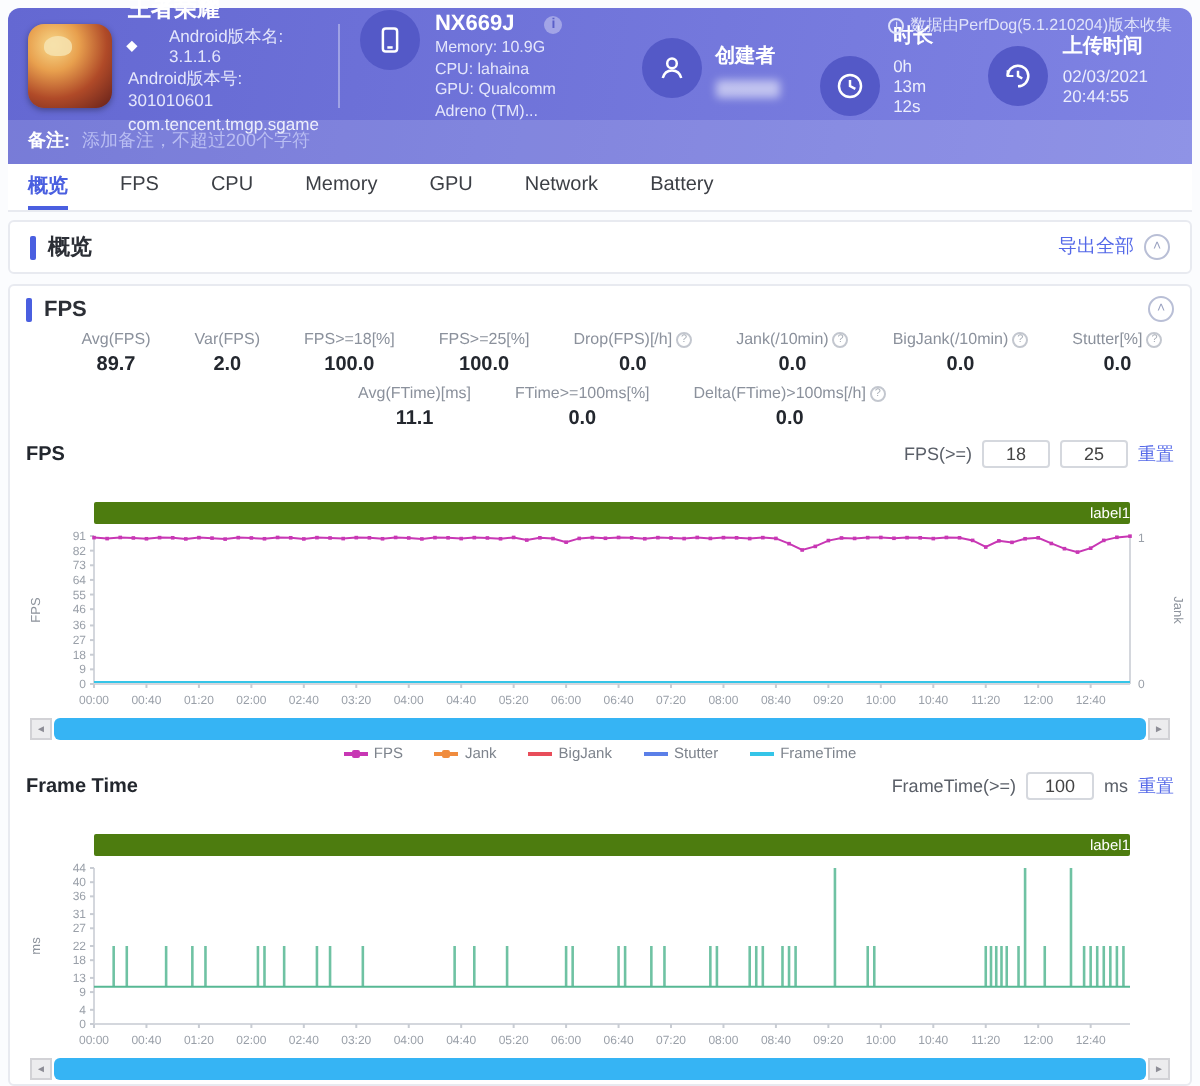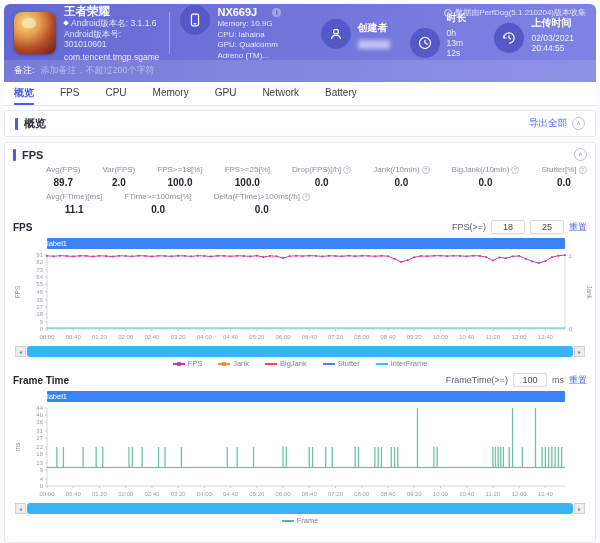--- a/index.html
+++ b/index.html
@@ -8,68 +8,68 @@
 
   
   .hdr { background:linear-gradient(100deg,#6468d2 0%,#7f83e3 100%); border-radius:6px 6px 0 0; color:#fff; flex:none; }
   .hdr-main { display:flex; align-items:center; padding:7px 10px 5px; position:relative; height:56px; }
   .app-icon { width:42px; height:42px; border-radius:8px; flex:none;
     background: radial-gradient(circle at 30% 25%, #f8d98a 0%, #e8a04e 30%, #b04a28 62%, #64201a 100%);
     box-shadow:0 1px 3px rgba(0,0,0,.35); position:relative; overflow:hidden;}
   .app-icon::after{content:""; position:absolute; left:8px; top:6px; width:14px; height:10px; background:#f6e3b0; border-radius:50% 50% 40% 40%; opacity:.85;}
   .app-meta { margin-left:8px; line-height:1.25; }
   .app-title { font-size:11.5px; font-weight:bold; }
-  .app-line { font-size:8.5px; color:#e4e6fb; display:flex; align-items:center; gap:3px;}
+  .app-line { font-size:8.5px; color:#e4e6fb; display:flex; align-items:center; gap:17px;}
   .diamond { width:4px; height:4px; background:#fff; transform:rotate(45deg); display:inline-block; }
   .app-pkg { font-size:8.5px; color:#eceefc; margin-top:2px; }
   .vdiv { width:1px; height:42px; background:rgba(255,255,255,.35); margin:0 10px; flex:none;}
   .circ { width:30px; height:30px; border-radius:50%; background:#5459c7; display:flex; align-items:center; justify-content:center; flex:none; }
   .dev { display:flex; align-items:flex-start; gap:7px; }
   .dev-meta { font-size:8px; color:#e4e6fb; line-height:1.3; }
   .dev-name { font-size:11px; font-weight:bold; color:#fff; display:flex; align-items:center; gap:15px;}
   .mini-badge { width:9px; height:9px; border-radius:50%; background:rgba(255,255,255,.35); color:#5a5fc8; font-size:7px; display:inline-flex; align-items:center; justify-content:center; font-weight:bold;}
   .hstat { display:flex; align-items:flex-end; gap:7px; margin-left:20px; }
   .hstat .hlbl { font-size:10px; font-weight:bold; margin-top:3px; }
   .hstat .hval { font-size:8.5px; color:#eceefc; margin-top:3px; }
   .blur-pill { width:32px; height:9px; background:rgba(255,255,255,.55); border-radius:2px; filter:blur(2px); margin-top:5px;}
   .collect { position:absolute; top:3px; right:10px; font-size:8px; color:#dfe2fa; display:flex; align-items:center; gap:3px;}
   .info-dot { width:8px; height:8px; border:1px solid #dfe2fa; border-radius:50%; font-size:6px; display:inline-flex; align-items:center; justify-content:center;}
   .note-bar { background:rgba(255,255,255,.13); padding:4px 10px 5px; font-size:9px; display:flex; gap:6px; align-items:center;}
-  .note-lbl { font-weight:normal; }
+  .note-lbl { font-weight:bold; }
   .note-ph { color:#b9bdf2; }
 
   
   .tabs { display:flex; gap:26px; padding:0 10px; background:#fff; border-bottom:1px solid #e8eaf0; height:24px; align-items:stretch; margin-bottom:4px; flex:none;}
   .tab { font-size:10px; color:#3c3f45; display:flex; align-items:center; cursor:pointer; border-bottom:2px solid transparent;}
   .tab.active { color:#4a5fe0; border-bottom-color:#4a5fe0; font-weight:bold; }
 
   
   .ovr { background:#fff; border:1px solid #e8eaf0; border-radius:3px; display:flex; align-items:center; padding:5px 10px; margin-bottom:5px; flex:none;}
   .sec-title { display:flex; align-items:center; gap:6px; font-size:11px; font-weight:bold; color:#2c2f36; }
   .sec-bar { width:3px; height:12px; background:#4a5fe0; border-radius:1px; }
   .export { margin-left:auto; display:flex; align-items:center; gap:5px; color:#5468e8; font-size:9.5px; cursor:pointer;}
   .circle-btn { width:13px; height:13px; border-radius:50%; border:1px solid #b9bfd6; color:#9aa2c0; font-size:7px; display:flex; align-items:center; justify-content:center; line-height:1; cursor:pointer;}
   .fps-card { background:#fff; border:1px solid #e8eaf0; border-radius:3px; padding:5px 8px; flex:1; overflow:hidden;}
   .fps-head { display:flex; align-items:center; }
 
   
-  .stats { display:flex; padding-left:22px; margin:4px 0 1px; }
+  .stats { display:flex; padding-left:22px; margin:4px 0 1px;justify-content:center; }
   .stat-cell { text-align:center; padding:0 11px; }
   .stat-lbl { font-size:8px; color:#8b919c; display:flex; align-items:center; justify-content:center; gap:2px; white-space:nowrap;}
   .stat-val { font-size:10px; font-weight:bold; color:#23272e; margin-top:3px; }
   .help { width:8px; height:8px; border:1px solid #c3c7cf; border-radius:50%; font-size:5.5px; color:#a7adb6; display:inline-flex; align-items:center; justify-content:center; flex:none;}
   .help::after { content:"?"; }
 
   
   .chart-head { display:flex; align-items:center; margin-top:5px; }
   .chart-title { font-size:10px; font-weight:bold; color:#23272e; }
   .controls { margin-left:auto; display:flex; align-items:center; gap:5px; font-size:9px; color:#5a5f68; }
   .controls input { width:34px; height:14px; border:1px solid #d5d8de; border-radius:2px; text-align:center; font-size:9px; color:#444; }
   .reset { color:#5468e8; cursor:pointer; }
-  .banner { margin:4px 0 0 34px; width:518px; background:#3b82f6; color:#fff; font-size:7.5px; text-align:left; height:11px; line-height:11px; border-radius:1px;}
+  .banner { margin:17px 0 0 34px; width:518px; background:#4d7c0f; color:#fff; font-size:7.5px; text-align:right; height:11px; line-height:11px; border-radius:1px;}
   svg.chart { display:block; }
   .scrollbar { display:flex; align-items:center; height:11px; margin:0 2px; }
   .sb-btn { width:11px; height:11px; background:#ececee; border:1px solid #d2d2d6; color:#8d8d96; font-size:5px; display:flex; align-items:center; justify-content:center; cursor:pointer; flex:none;}
   .sb-track { flex:1; height:11px; background:#36b4f4; border-radius:3px; margin:0 1px; cursor:pointer;}
   .legend { display:flex; justify-content:center; gap:16px; font-size:7.5px; color:#7e848d; margin-top:2px; }
   .lg { display:flex; align-items:center; gap:3px; cursor:pointer;}
   .lg .ln { width:12px; height:2px; position:relative; display:inline-block;}
   .lg .dot { position:absolute; left:4px; top:-1px; width:4px; height:4px; border-radius:1px; display:inline-block;}
 </style>
 </head>
@@ -450,21 +450,21 @@
           <span class="lg">
             <span class="ln" style="background: rgb(232, 77, 90);"></span>
             <span>BigJank</span>
           </span>
           <span class="lg">
             <span class="ln" style="background: rgb(91, 127, 232);"></span>
             <span>Stutter</span>
           </span>
           <span class="lg">
             <span class="ln" style="background: rgb(53, 197, 232);"></span>
-            <span>InterFrame</span>
+            <span>FrameTime</span>
           </span>
         </div>
     </div>
 
     <div>
       <div class="chart-head">
         <span class="chart-title">Frame Time</span>
         <div class="controls">
           <span>FrameTime(&gt;=)</span>
           <input value="100" style="">

